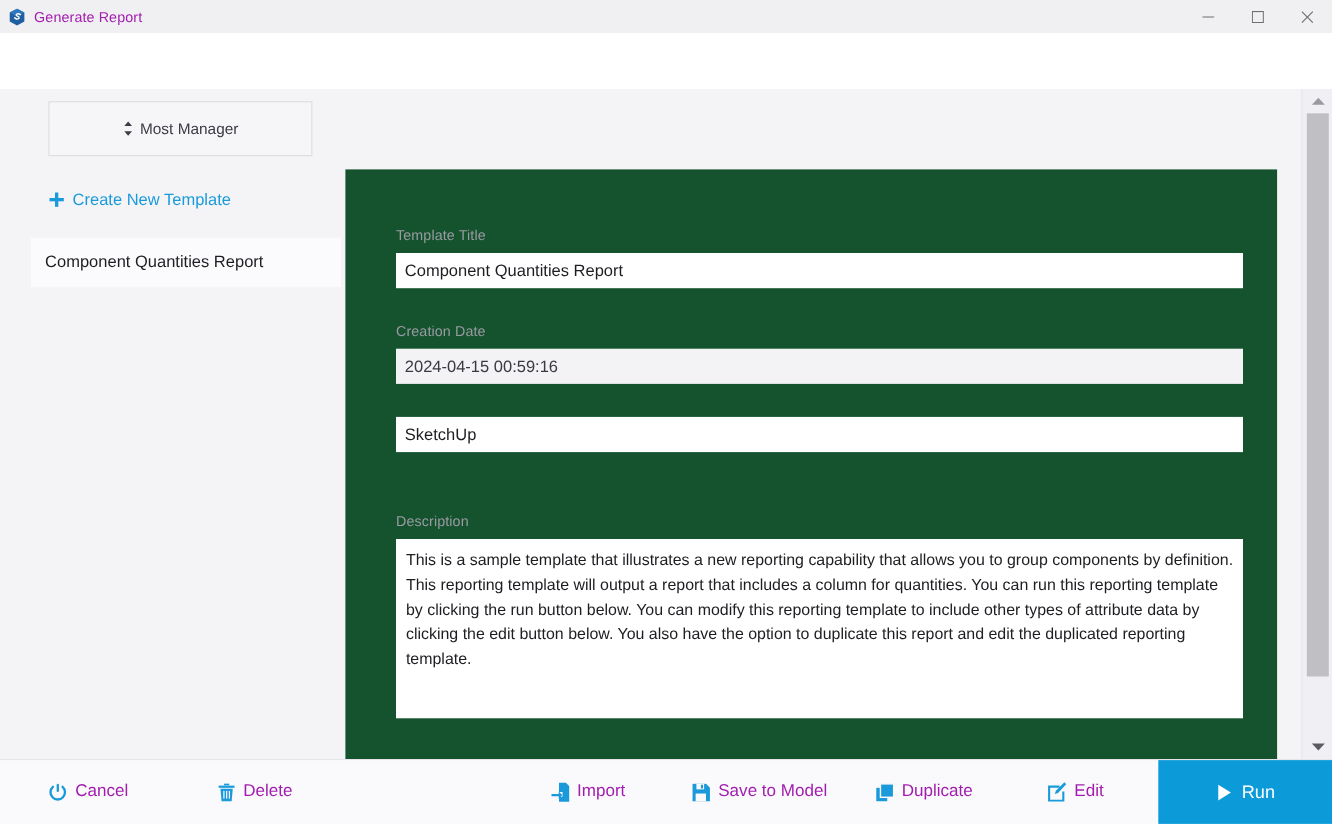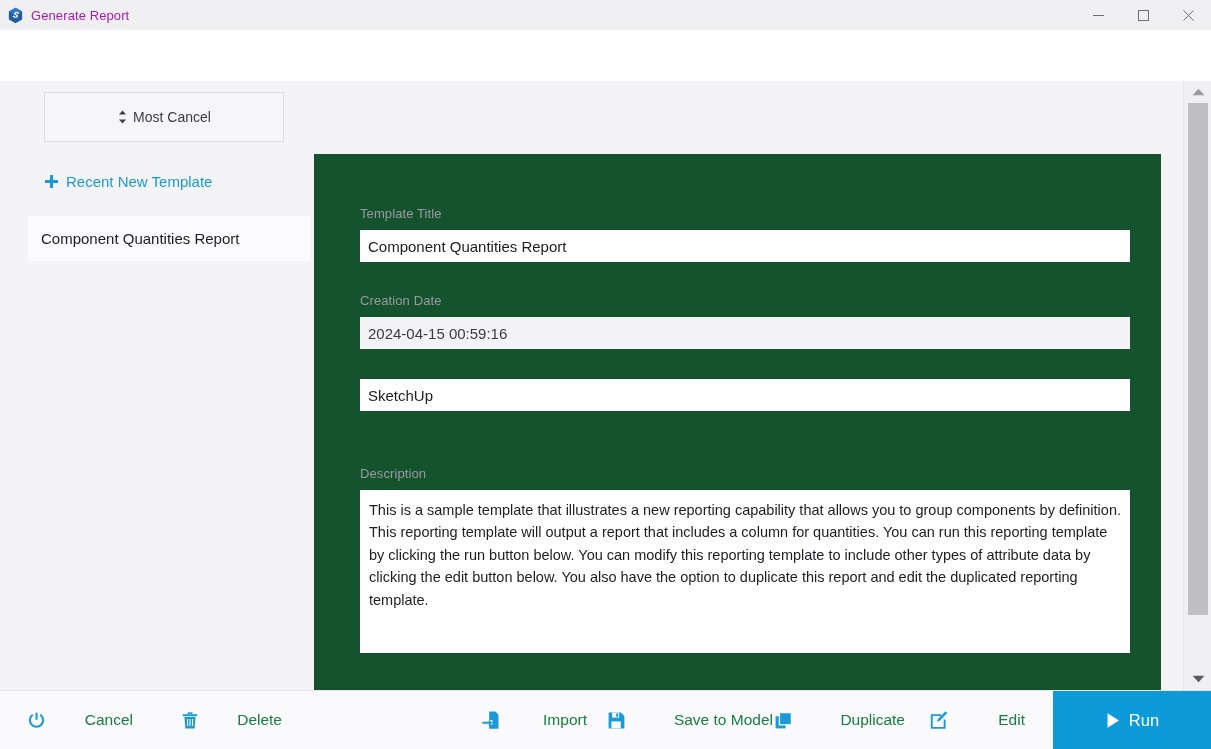--- a/index.html
+++ b/index.html
@@ -183,22 +183,22 @@
 
   
   .toolbar {
     position: absolute; left: 0; bottom: 0;
     width: 1211px; height: 59px;
     background: #fafafc;
     border-top: 1px solid #e4e4e9;
   }
   .tb-btn {
     position: absolute; top: 0; height: 58px;
-    display: flex; align-items: center; justify-content: space-between;
-    color: #15803d;
+    display: flex; align-items: center; justify-content: center;
+    color: #a21caf;
     font-size: 15.5px;
     cursor: pointer;
     gap: 7px;
     white-space: nowrap;
   }
   .tb-btn svg { display: block; flex: none; }
   .tb-run {
     position: absolute; right: 0; top: 0;
     width: 158px; height: 58px;
     background: #0c9bd8;
@@ -245,29 +245,29 @@
 
   <div class="bodyregion">
 
     <div class="sidebar">
 
       <div class="sortbox">
         <svg class="sort-icon" width="11" height="14" viewBox="0 0 11 14">
           <path d="M5.5 0.5 9 4.6H2z" fill="#3c3c46"></path>
           <path d="M5.5 13.5 2 9.4h7z" fill="#3c3c46"></path>
         </svg>
-        <span>Most Cancel</span>
+        <span>Most Manager</span>
       </div>
 
       <div class="create-new">
         <svg class="plus-icon" width="15" height="15" viewBox="0 0 15 15">
           <rect x="6" y="1" width="3" height="13" fill="#1a9ada"></rect>
           <rect x="1" y="6" width="13" height="3" fill="#1a9ada"></rect>
         </svg>
-        <span>Recent New Template</span>
+        <span>Create New Template</span>
       </div>
 
       <div class="tpl-list">
         <div class="tpl-item">
           <span>Component Quantities Report</span>
         </div>
       </div>
     </div>
 
     <div class="content">

